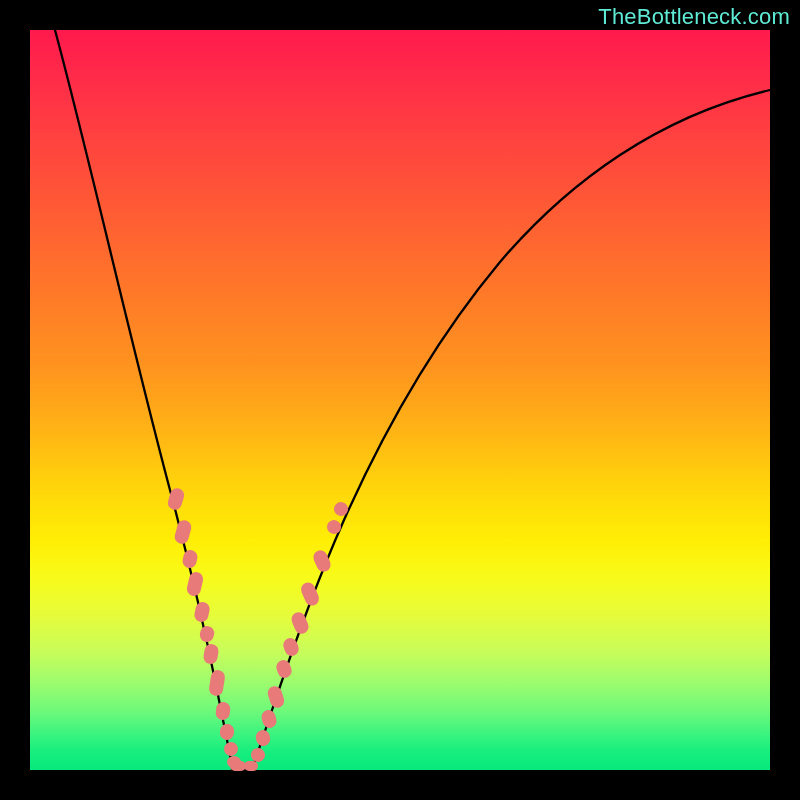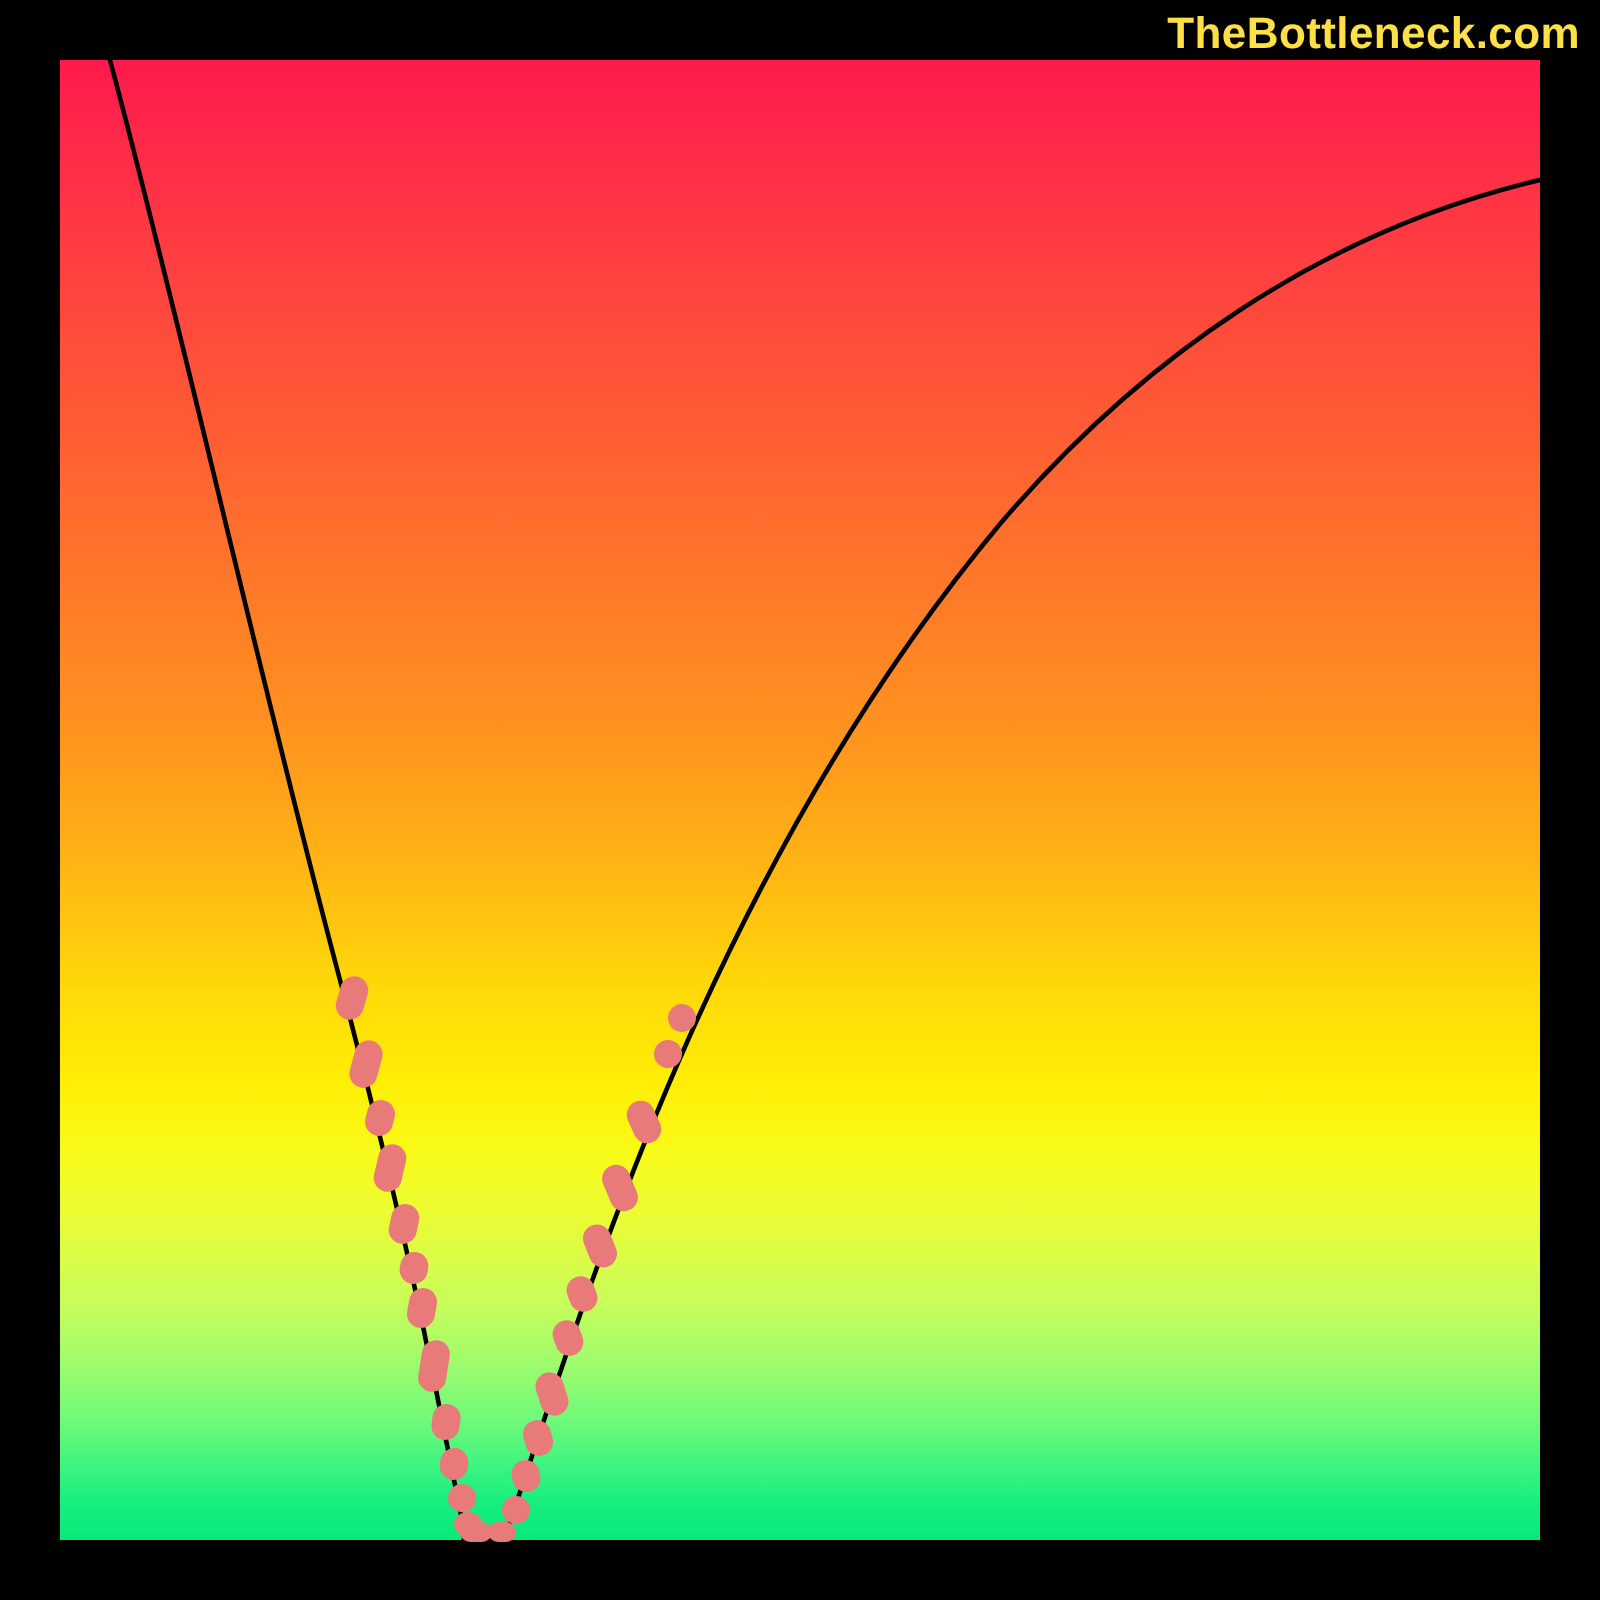--- a/index.html
+++ b/index.html
@@ -42,23 +42,23 @@
       #6ef97a 92%,
       #3df47f 95%,
       #17ee7e 97.5%,
       #07e97b 100%
     );
   }
   .watermark {
     position: absolute;
     top: 4px;
     right: 10px;
-    color: #fde047;
+    color: #5eead4;
     font-size: 22px;
-    font-weight: 700;
+    font-weight: 400;
     letter-spacing: 0.2px;
     user-select: none;
   }
   svg.curve {
     position: absolute;
     left: 0;
     top: 0;
     width: 740px;
     height: 740px;
     overflow: visible;

